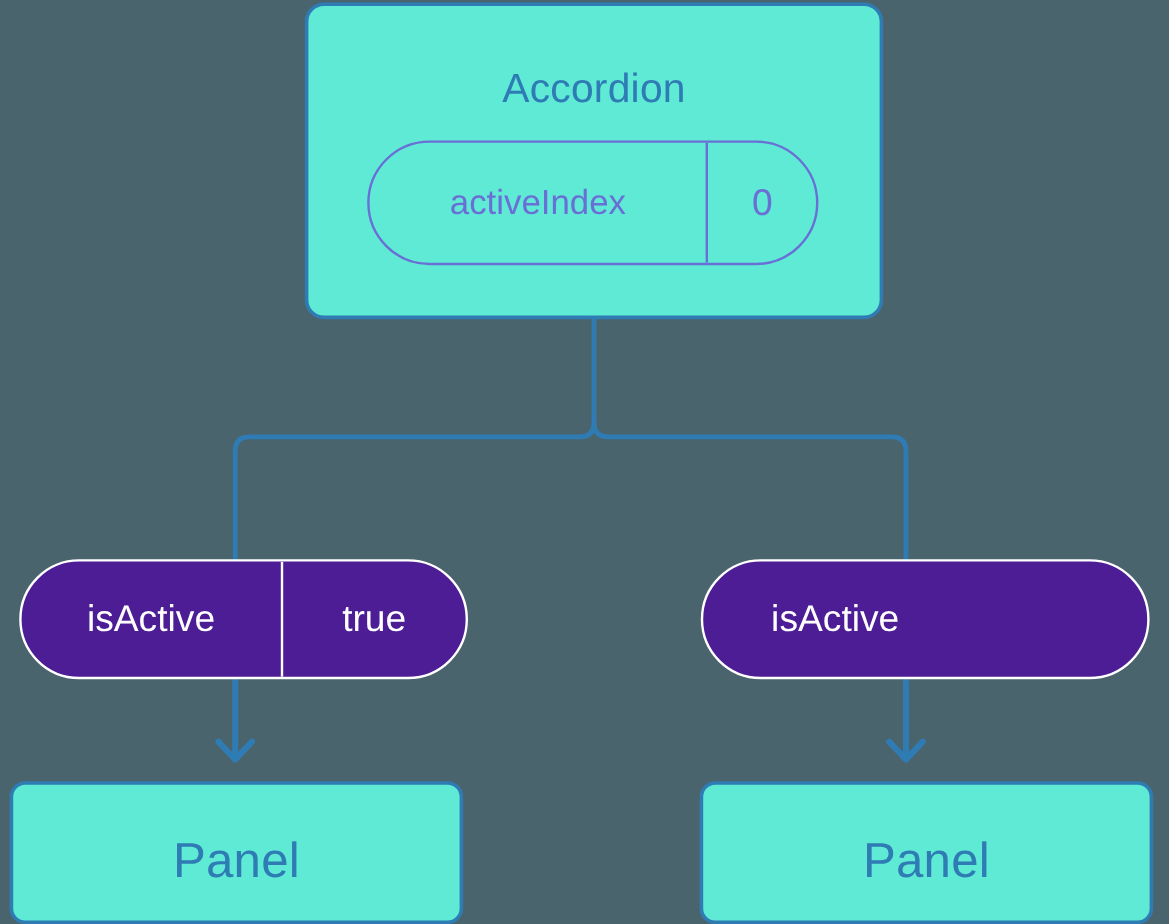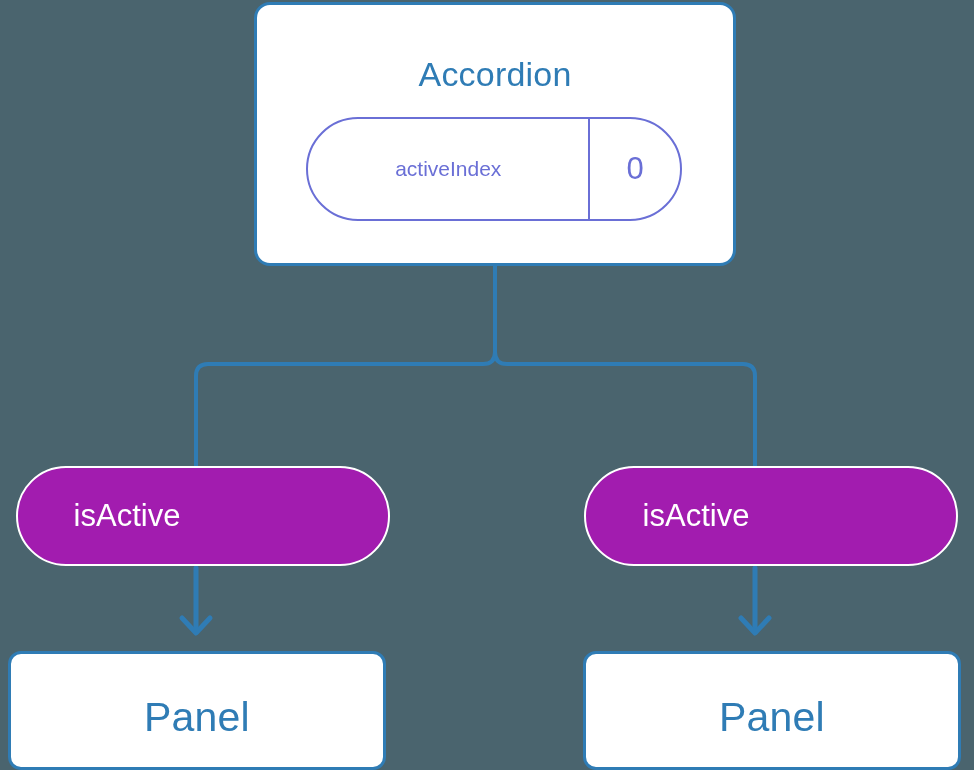--- a/index.html
+++ b/index.html
@@ -25,21 +25,21 @@
     left: 0;
     top: 0;
     width: 974px;
     height: 770px;
     pointer-events: none;
   }
 
   
   .card {
     position: absolute;
-    background: #ffffff;
+    background: #5eead4;
     border: 3px solid #2f7cb5;
     border-radius: 14px;
     box-sizing: border-box;
   }
   #accordion-card {
     left: 254px;
     top: 2px;
     width: 482px;
     height: 264px;
     border-radius: 16px;
@@ -76,31 +76,31 @@
   }
 
   
   .pill.outline {
     border: 2px solid #6a6fd6;
     background: transparent;
     border-radius: 999px;
   }
   .pill.outline .pill-key {
     color: #6a6fd6;
-    font-size: 21px;
+    font-size: 29px;
   }
   .pill.outline .pill-val {
     color: #6a6fd6;
     font-size: 31px;
     border-left: 2px solid #6a6fd6;
   }
 
   
   .pill.filled {
-    background: #a21caf;
+    background: #4c1d95;
     border: 2.5px solid #ffffff;
     border-radius: 999px;
   }
   .pill.filled .pill-key {
     color: #ffffff;
     font-size: 31px;
   }
   .pill.filled .pill-val {
     color: #ffffff;
     font-size: 31px;
@@ -179,20 +179,21 @@
     <div class="card-title">Accordion</div>
   </div>
 
   <div class="pill outline" id="accordion-state-pill">
     <span class="pill-key">activeIndex</span>
     <span class="pill-val">0</span>
   </div>
 
   <div class="pill filled" id="pill-left">
     <span class="pill-key">isActive</span>
+    <span class="pill-val">true</span>
   </div>
 
   <div class="pill filled" id="pill-right">
     <span class="pill-key">isActive</span>
   </div>
 
   <div class="card" id="panel-left">
     <div class="card-title">Panel</div>
   </div>
 

